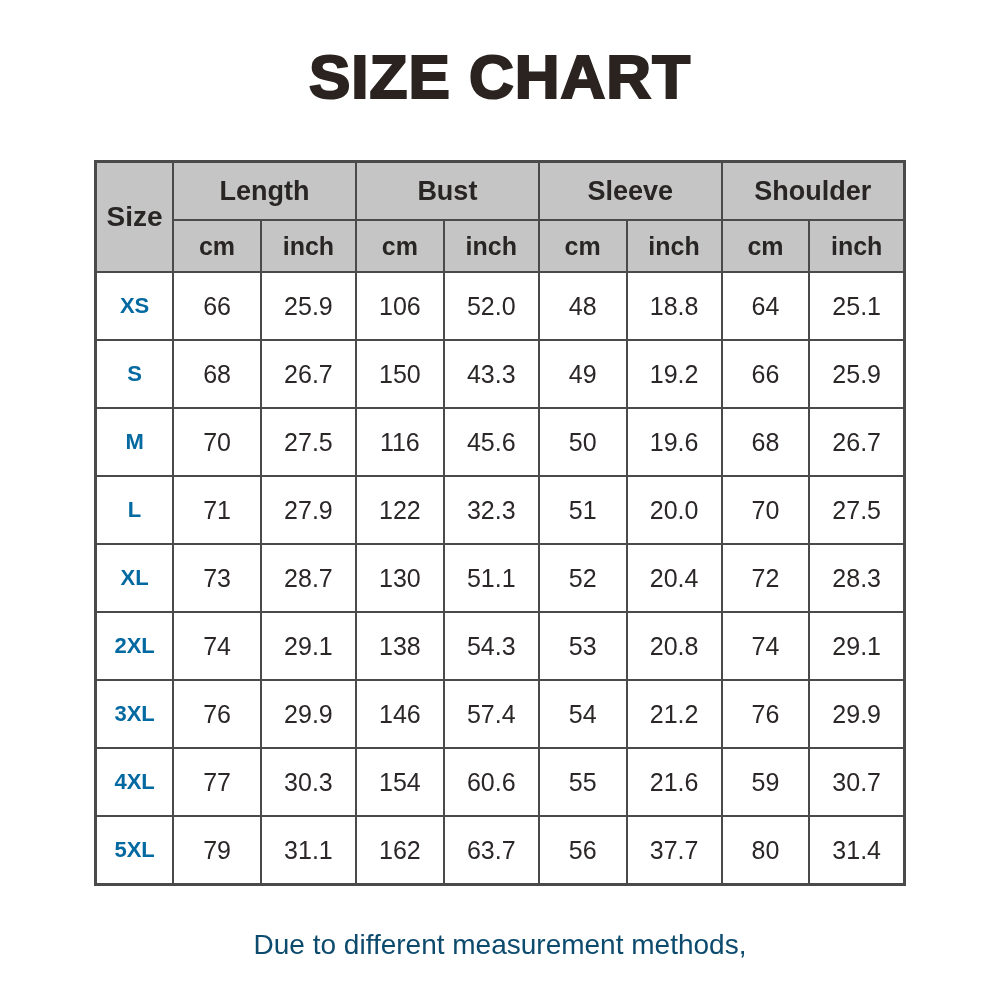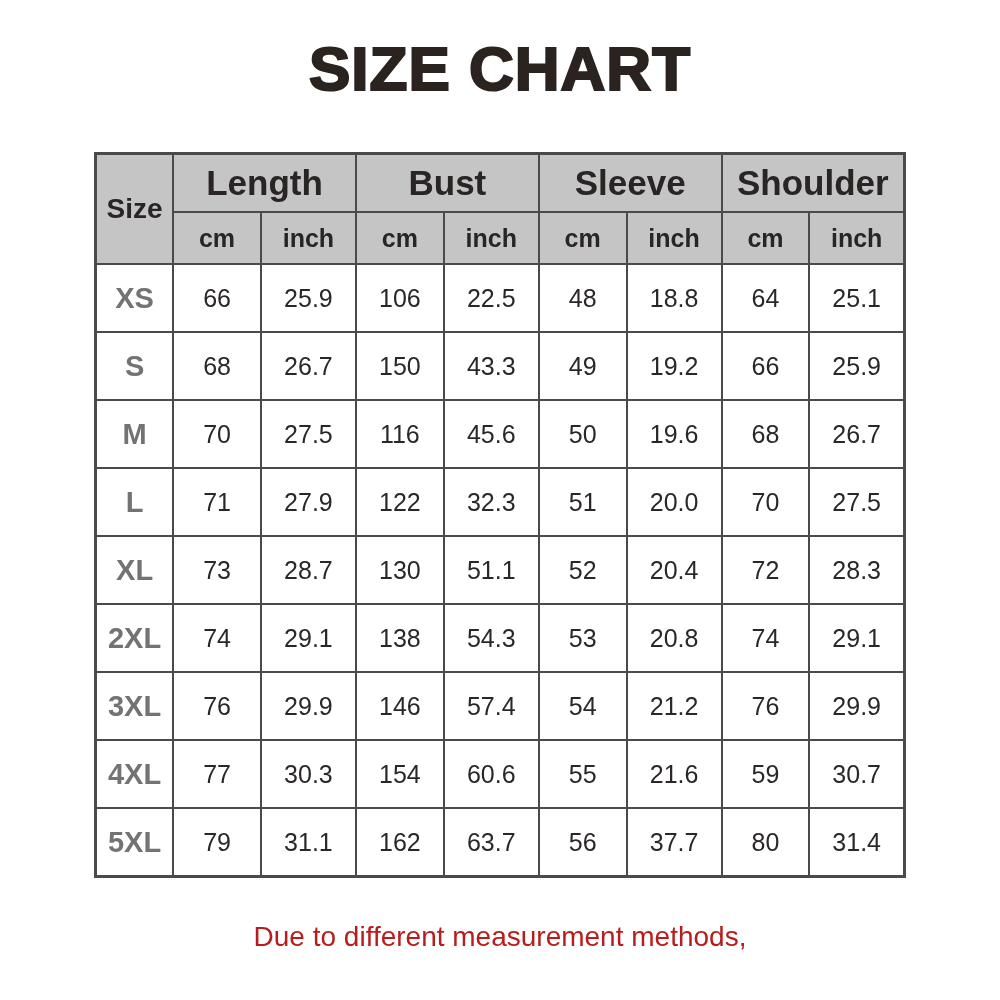--- a/index.html
+++ b/index.html
@@ -8,21 +8,21 @@
   }
   body {
     width: 1000px;
     height: 1000px;
     background: #ffffff;
     font-family: "Liberation Sans", sans-serif;
     color: #262121;
     overflow: hidden;
   }
   .title {
-    margin: 4px;
+    margin: 12px;
     padding-top: 30px;
     text-align: center;
     font-size: 62px;
     line-height: 70px;
     font-weight: bold;
     letter-spacing: 1px;
     color: #2a2320;
     -webkit-text-stroke: 2.2px #2a2320;
   }
   table.size-chart {
@@ -38,50 +38,50 @@
     text-align: center;
     vertical-align: middle;
     padding: 0;
   }
   thead th {
     background: #c5c5c5;
     color: #2a2525;
   }
   th.group-header {
     height: 56px;
-    font-size: 35px;
+    font-size: 27px;
     font-weight: bold;
   }
   th.unit-header {
     height: 50px;
     font-size: 25px;
     font-weight: bold;
   }
   th.size-corner {
     font-size: 28px;
     font-weight: bold;
   }
   tbody td {
     height: 66px;
     font-size: 25px;
     font-weight: normal;
     background: #ffffff;
     color: #2b2727;
   }
   tbody td.size-cell {
-    font-size: 29px;
-    font-weight: bold;
-    color: #737373;
+    font-size: 22px;
+    font-weight: bold;
+    color: #0369a1;
   }
   .footer-note {
     margin-top: 40px;
     text-align: center;
     font-size: 28px;
     line-height: 38px;
-    color: #b91c1c;
+    color: #0c4a6e;
   }
 </style>
 </head>
 <body>
 
 <h1 class="title">SIZE CHART</h1>
 
 <table class="size-chart">
   <colgroup>
     <col style="width:9.6%">
@@ -112,21 +112,21 @@
       <th class="unit-header">cm</th>
       <th class="unit-header">inch</th>
     </tr>
   </thead>
   <tbody>
     <tr>
       <td class="size-cell">XS</td>
       <td>66</td>
       <td>25.9</td>
       <td>106</td>
-      <td>22.5</td>
+      <td>52.0</td>
       <td>48</td>
       <td>18.8</td>
       <td>64</td>
       <td>25.1</td>
     </tr>
     <tr>
       <td class="size-cell">S</td>
       <td>68</td>
       <td>26.7</td>
       <td>150</td>

